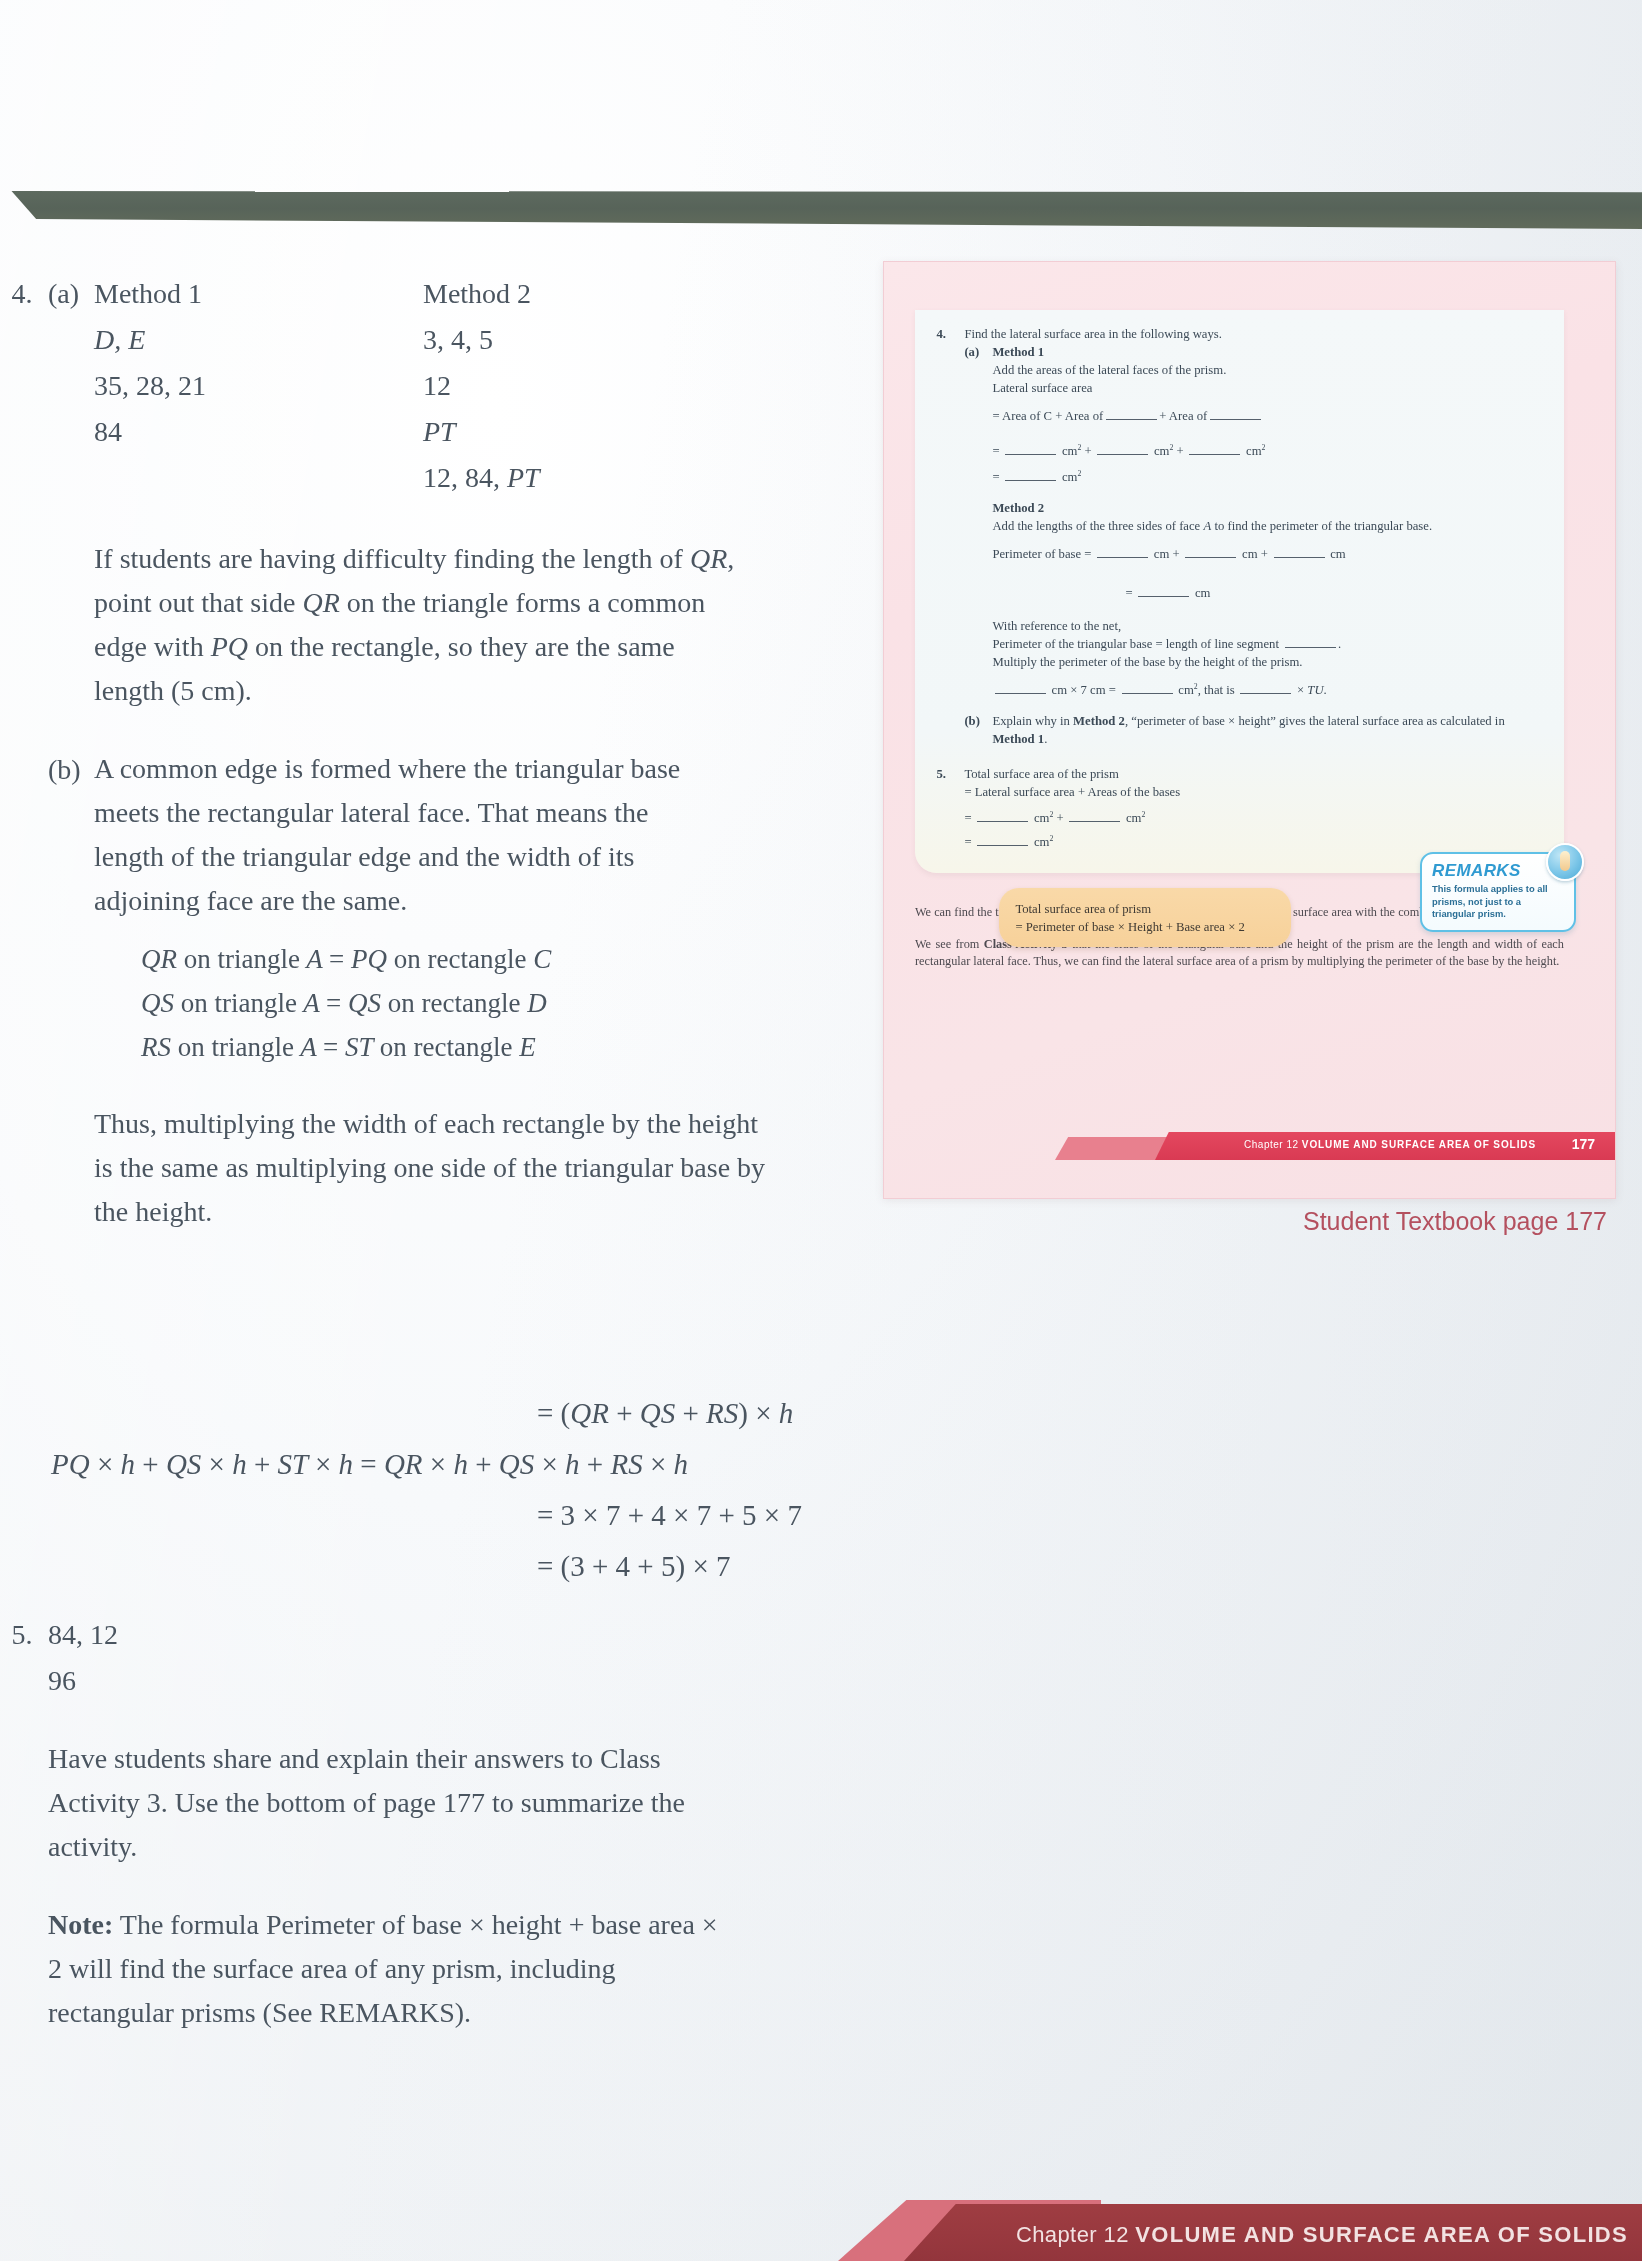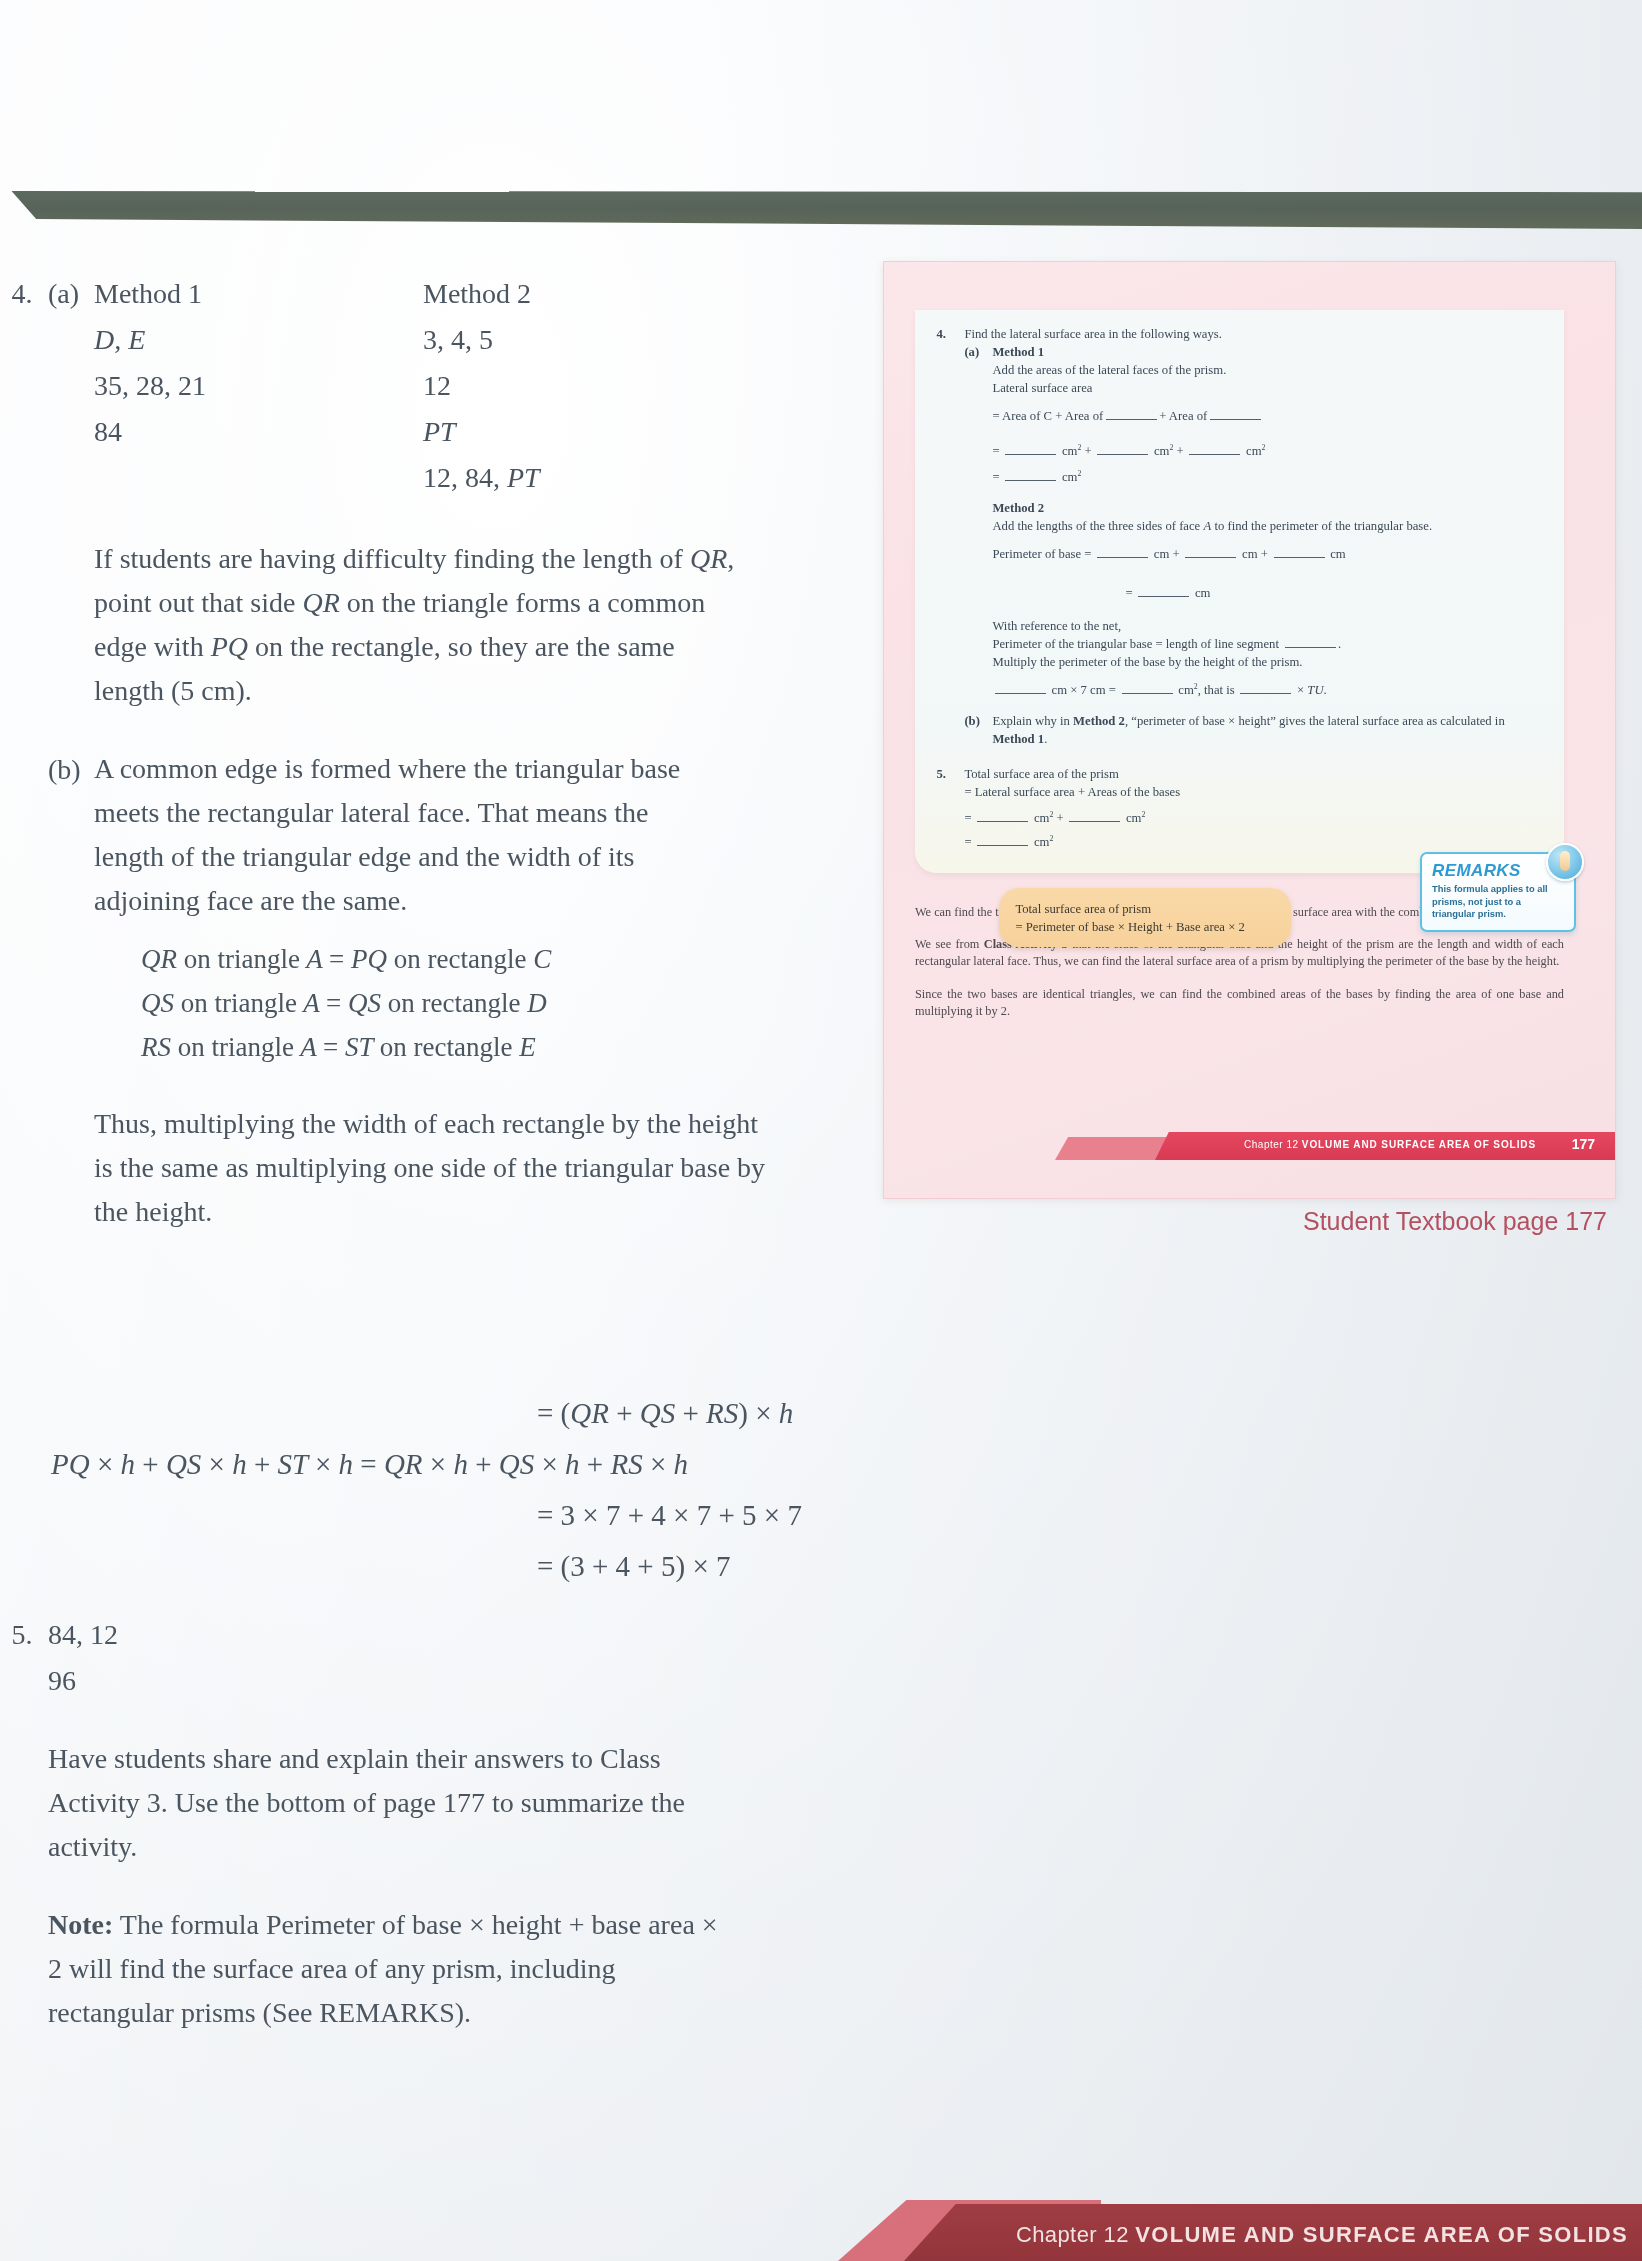--- a/index.html
+++ b/index.html
@@ -110,21 +110,21 @@
     border-radius:20px;
     padding:11.5px 16.4px;
     box-sizing:border-box;
     font-size:12.7px;line-height:18px;color:#3f3a33;
     box-shadow:0 2.5px 5.7px rgba(150,115,80,0.22);
   }
   .remarks{
     position:absolute;left:536px;top:590px;width:156px;
     background:linear-gradient(180deg,#ffffff 0%,#f4fbfe 100%);
     border:2.5px solid #5fc0e6;
-    border-radius:7px;
+    border-radius:13px;
     padding:8.2px 10px 10px 10px;
     box-sizing:border-box;
     box-shadow:0 2.5px 5.7px rgba(90,140,170,0.22);
   }
   .remarks-title{
     font-family:"Liberation Sans",sans-serif;
     font-weight:bold;font-style:italic;
     font-size:17px;letter-spacing:0.4px;color:#2f9ad1;
     line-height:18px;
   }
@@ -324,21 +324,20 @@
           <div>= Lateral surface area + Areas of the bases</div>
           <div style="margin-top:8.2px;">= <span class="blankline"></span> cm<sup>2</sup> + <span class="blankline"></span> cm<sup>2</sup></div>
           <div style="margin-top:6.6px;">= <span class="blankline"></span> cm<sup>2</sup></div>
         </div>
       </div>
     </div>
 
     <div class="prose" style="margin-top:31px;">
       <p>We can find the total surface area of a triangular prism, by adding the lateral surface area with the combined areas of the two bases.</p>
       <p>We see from <b>Class Activity 3</b> that the sides of the triangular base and the height of the prism are the length and width of each rectangular lateral face. Thus, we can find the lateral surface area of a prism by multiplying the perimeter of the base by the height.</p>
-      <p>Since the two bases are identical triangles, we can find the combined areas of the bases by finding the area of one base and multiplying it by 2.</p>
     </div>
   </div>
 
   <div class="formula-box">
     <div>Total surface area of prism</div>
     <div>= Perimeter of base × Height + Base area × 2</div>
   </div>
 
   <div class="remarks">
     <div class="remarks-badge"></div>

